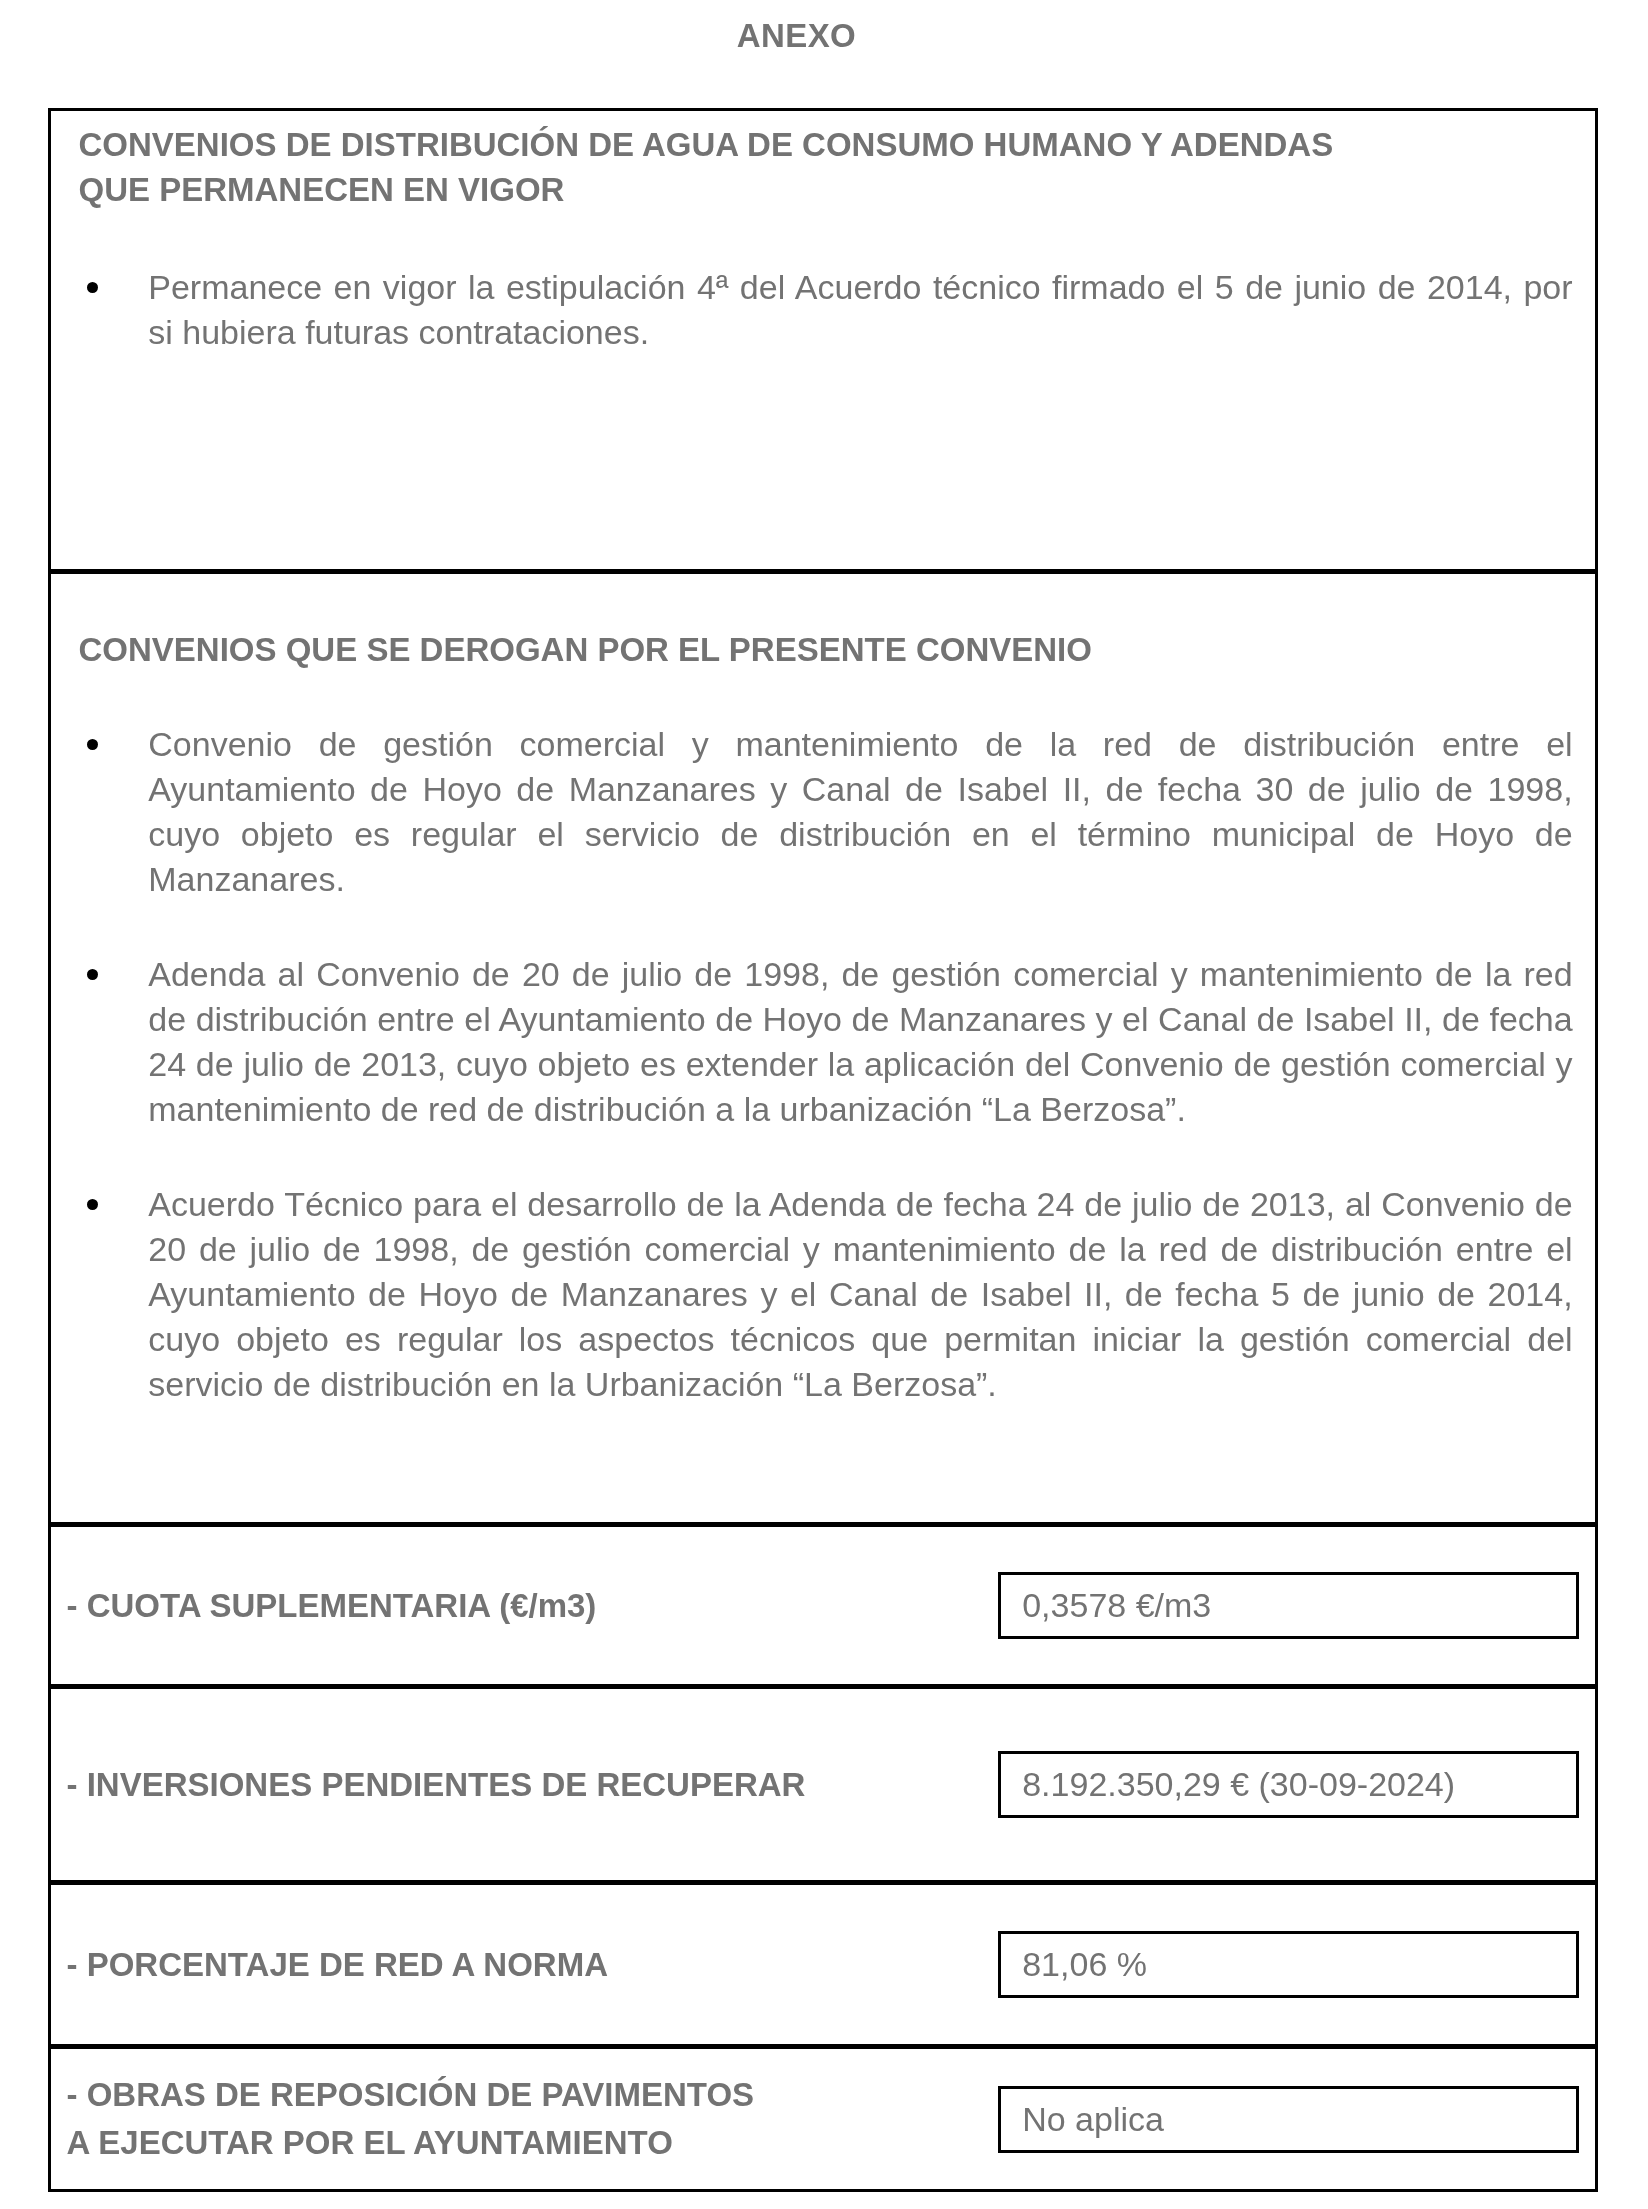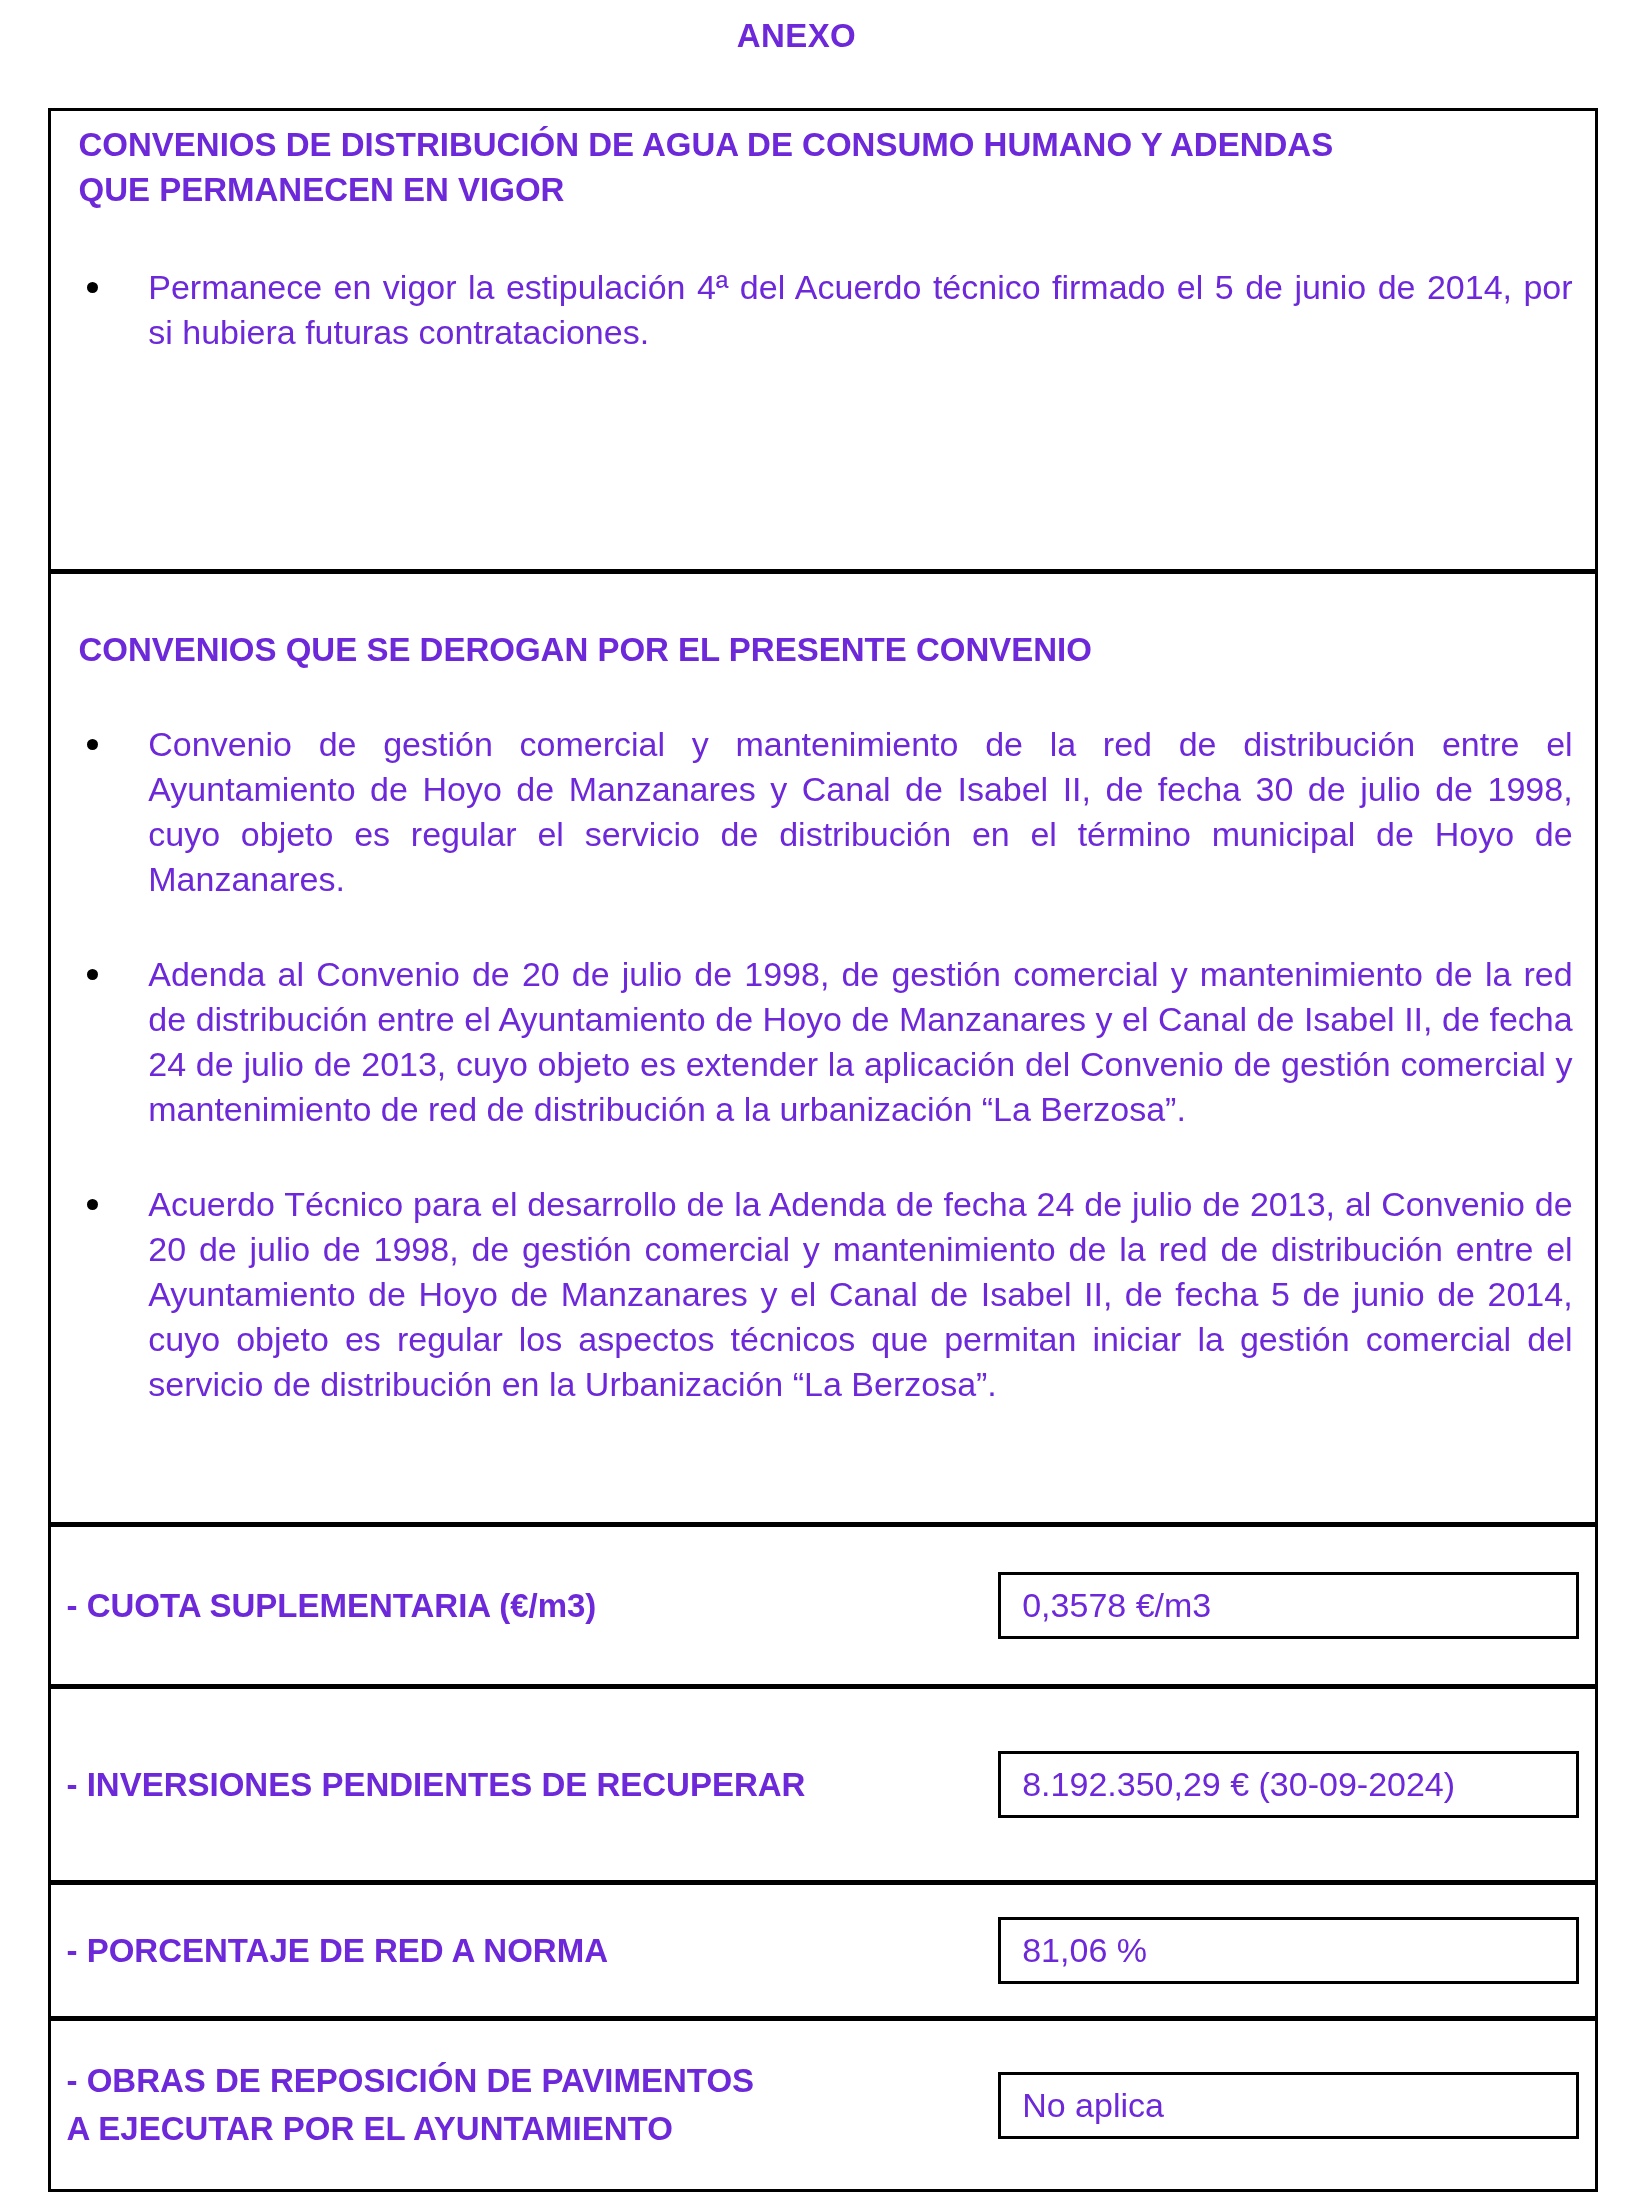--- a/index.html
+++ b/index.html
@@ -5,21 +5,21 @@
   html, body {
     margin: 0;
     padding: 0;
     background: #ffffff;
   }
   .page {
     position: relative;
     width: 1648px;
     height: 2209px;
     background: #ffffff;
-    color: #6d28d9;
+    color: #737373;
     font-family: "Liberation Sans", "DejaVu Sans", sans-serif;
     overflow: hidden;
   }
   .doc-title {
     position: absolute;
     left: 48px;
     top: 17px;
     width: 1497px;
     text-align: center;
     font-size: 33px;
@@ -146,21 +146,21 @@
       </div>
     </div>
 
     <div class="t-row summary-row" style="height:196px;">
       <div class="summary-label">- INVERSIONES PENDIENTES DE RECUPERAR</div>
       <div class="value-box">
         <span>8.192.350,29 € (30-09-2024)</span>
       </div>
     </div>
 
-    <div class="t-row summary-row" style="height:136px;">
+    <div class="t-row summary-row" style="height:164px;">
       <div class="summary-label">- PORCENTAJE DE RED A NORMA</div>
       <div class="value-box">
         <span>81,06 %</span>
       </div>
     </div>
 
     <div class="t-row summary-row last">
       <div class="summary-label">- OBRAS DE REPOSICIÓN DE PAVIMENTOS
 A EJECUTAR POR EL AYUNTAMIENTO</div>
       <div class="value-box">

